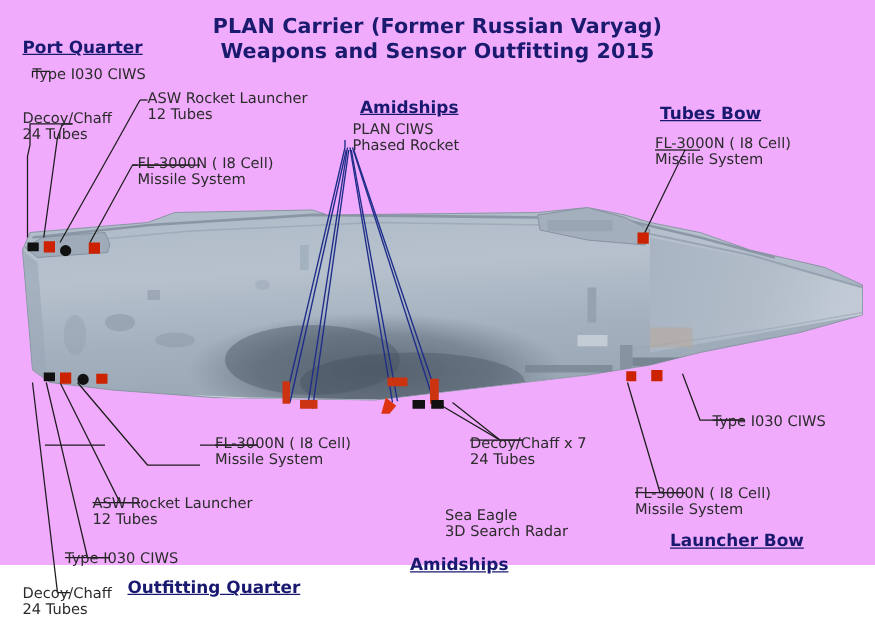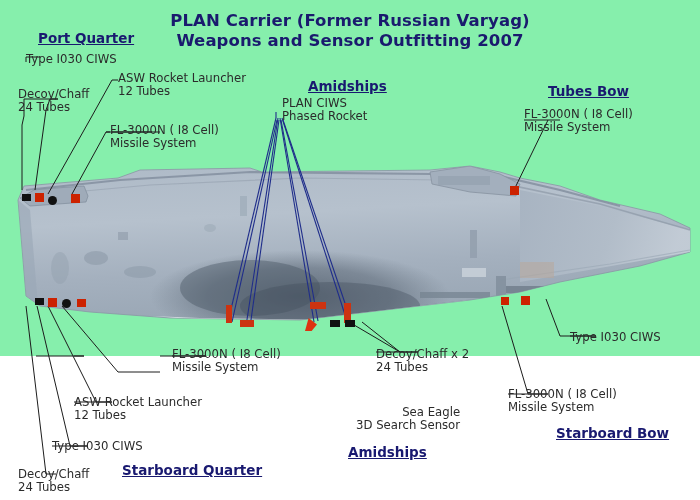--- a/index.html
+++ b/index.html
@@ -1,26 +1,26 @@
 <!DOCTYPE html>
 <html><head>
 <meta charset="utf-8">
 <style>
   html,body{margin:0;padding:0;background:#ffffff;}
   body{width:700px;height:500px;position:relative;overflow:hidden;
        font-family:"DejaVu Sans","Liberation Sans",sans-serif;}
-  #stage{position:absolute;left:0;top:0;width:700px;height:356px;background:#86efac;}
+  #stage{position:absolute;left:0;top:0;width:700px;height:452px;background:#f0abfc;}
 
   .ttl{position:absolute;left:0;top:0;width:700px;text-align:center;
        color:#1a1a6e;font-weight:bold;font-size:16.5px;letter-spacing:0.1px;}
   .ttl1{top:11px;}
   .ttl2{top:31px;}
 
   .sec{position:absolute;color:#191970;font-weight:bold;font-size:13.5px;
-       text-decoration:underline;white-space:nowrap;margin-left:20px;}
+       text-decoration:underline;white-space:nowrap;}
 
   .lbl{position:absolute;color:#2b2b2b;font-size:11.7px;line-height:13.4px;
        white-space:nowrap;}
 
   svg.layer{position:absolute;left:0;top:0;width:700px;height:500px;
             pointer-events:none;}
   svg.shiplayer{pointer-events:auto;}
 </style>
 </head>
 <body>
@@ -152,29 +152,29 @@
       <rect x="345" y="320" width="10" height="7" fill="#111111"></rect>
       <rect x="35" y="298" width="9" height="7" fill="#111111"></rect>
       <rect x="48" y="298" width="9" height="9" fill="#cc2200"></rect>
       <ellipse cx="66.5" cy="303.5" rx="4.5" ry="4.5" fill="#111111"></ellipse>
       <rect x="77" y="299" width="9" height="8" fill="#cc2200"></rect>
       <rect x="501" y="297" width="8" height="8" fill="#cc2200"></rect>
       <rect x="521" y="296" width="9" height="9" fill="#cc2200"></rect>
     </svg>
 
   <div class="ttl ttl1">PLAN Carrier (Former Russian Varyag)</div>
-  <div class="ttl ttl2">Weapons and Sensor Outfitting 2007</div>
+  <div class="ttl ttl2">Weapons and Sensor Outfitting 2015</div>
 
   <div id="sections">
       <div class="sec" style="left: 18px; top: 30px;">Port Quarter</div>
       <div class="sec" style="left: 288px; top: 78px;">Amidships</div>
       <div class="sec" style="left: 528px; top: 83px;">Tubes Bow</div>
-      <div class="sec" style="left: 102px; top: 462px;">Starboard Quarter</div>
+      <div class="sec" style="left: 102px; top: 462px;">Outfitting Quarter</div>
       <div class="sec" style="left: 328px; top: 444px;">Amidships</div>
-      <div class="sec" style="left: 536px; top: 425px;">Starboard Bow</div>
+      <div class="sec" style="left: 536px; top: 425px;">Launcher Bow</div>
     </div>
   <div id="labels">
       <div class="lbl" style="left: 26px; top: 53px;">
         <div>Type I030 CIWS</div>
       </div>
       <div class="lbl" style="left: 18px; top: 88px;">
         <div>Decoy/Chaff</div>
         <div>24 Tubes</div>
       </div>
       <div class="lbl" style="left: 118px; top: 72px;">
@@ -190,30 +190,30 @@
         <div>Phased Rocket</div>
       </div>
       <div class="lbl" style="left: 524px; top: 108px;">
         <div>FL-3000N ( I8 Cell)</div>
         <div>Missile System</div>
       </div>
       <div class="lbl" style="left: 570px; top: 331px;">
         <div>Type I030 CIWS</div>
       </div>
       <div class="lbl" style="left: 376px; top: 348px;">
-        <div>Decoy/Chaff x 2</div>
+        <div>Decoy/Chaff x 7</div>
         <div>24 Tubes</div>
       </div>
       <div class="lbl" style="left: 172px; top: 348px;">
         <div>FL-3000N ( I8 Cell)</div>
         <div>Missile System</div>
       </div>
-      <div class="lbl" style="left: 356px; top: 406px; text-align: right;">
+      <div class="lbl" style="left: 356px; top: 406px;">
         <div>Sea Eagle</div>
-        <div>3D Search Sensor</div>
+        <div>3D Search Radar</div>
       </div>
       <div class="lbl" style="left: 508px; top: 388px;">
         <div>FL-3000N ( I8 Cell)</div>
         <div>Missile System</div>
       </div>
       <div class="lbl" style="left: 74px; top: 396px;">
         <div>ASW Rocket Launcher</div>
         <div>12 Tubes</div>
       </div>
       <div class="lbl" style="left: 52px; top: 440px;">

